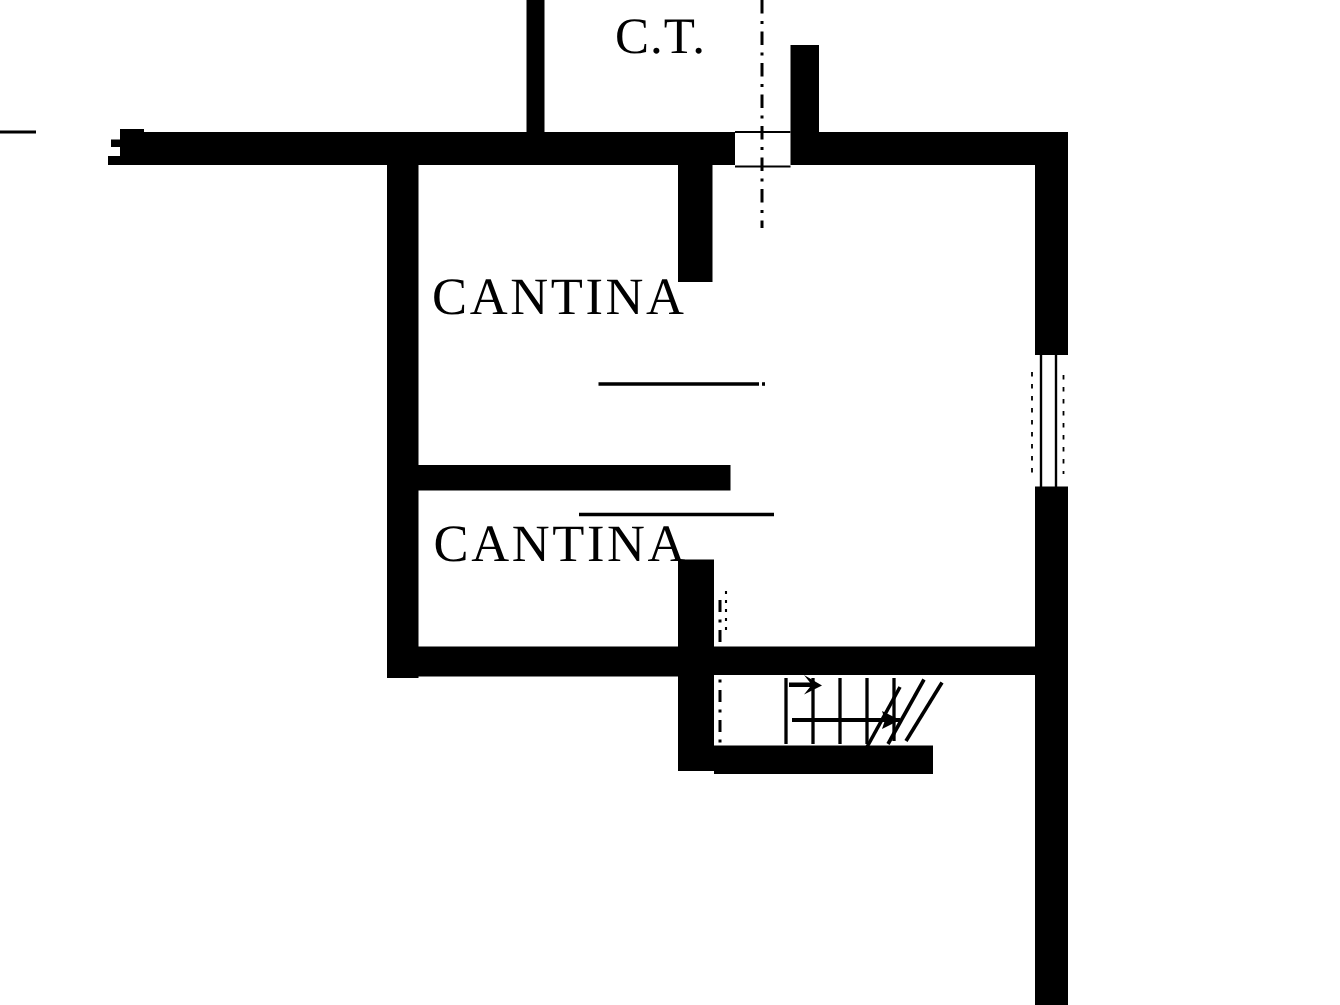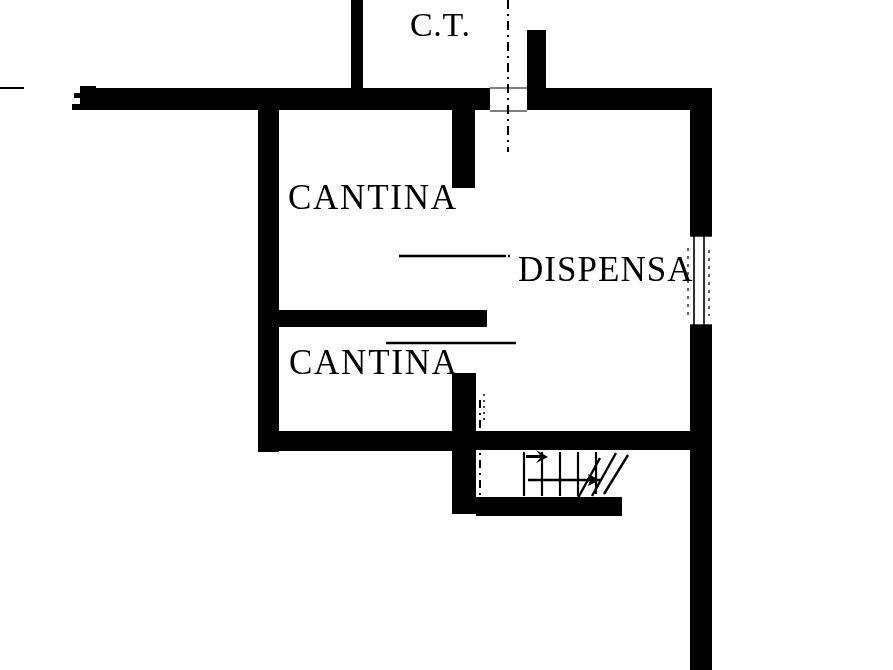--- a/index.html
+++ b/index.html
@@ -155,15 +155,14 @@
     </g>
 
   </svg>
 
   <div class="room-label" id="label-ct">C.T.</div>
 
   <div class="room-label" id="label-cantina-1">CANTINA</div>
 
   <div class="room-label" id="label-cantina-2">CANTINA</div>
 
-  <div class="room-label" id="label-dispensa">DISPENSA</div>
 
 </div>
 
 </body></html>

